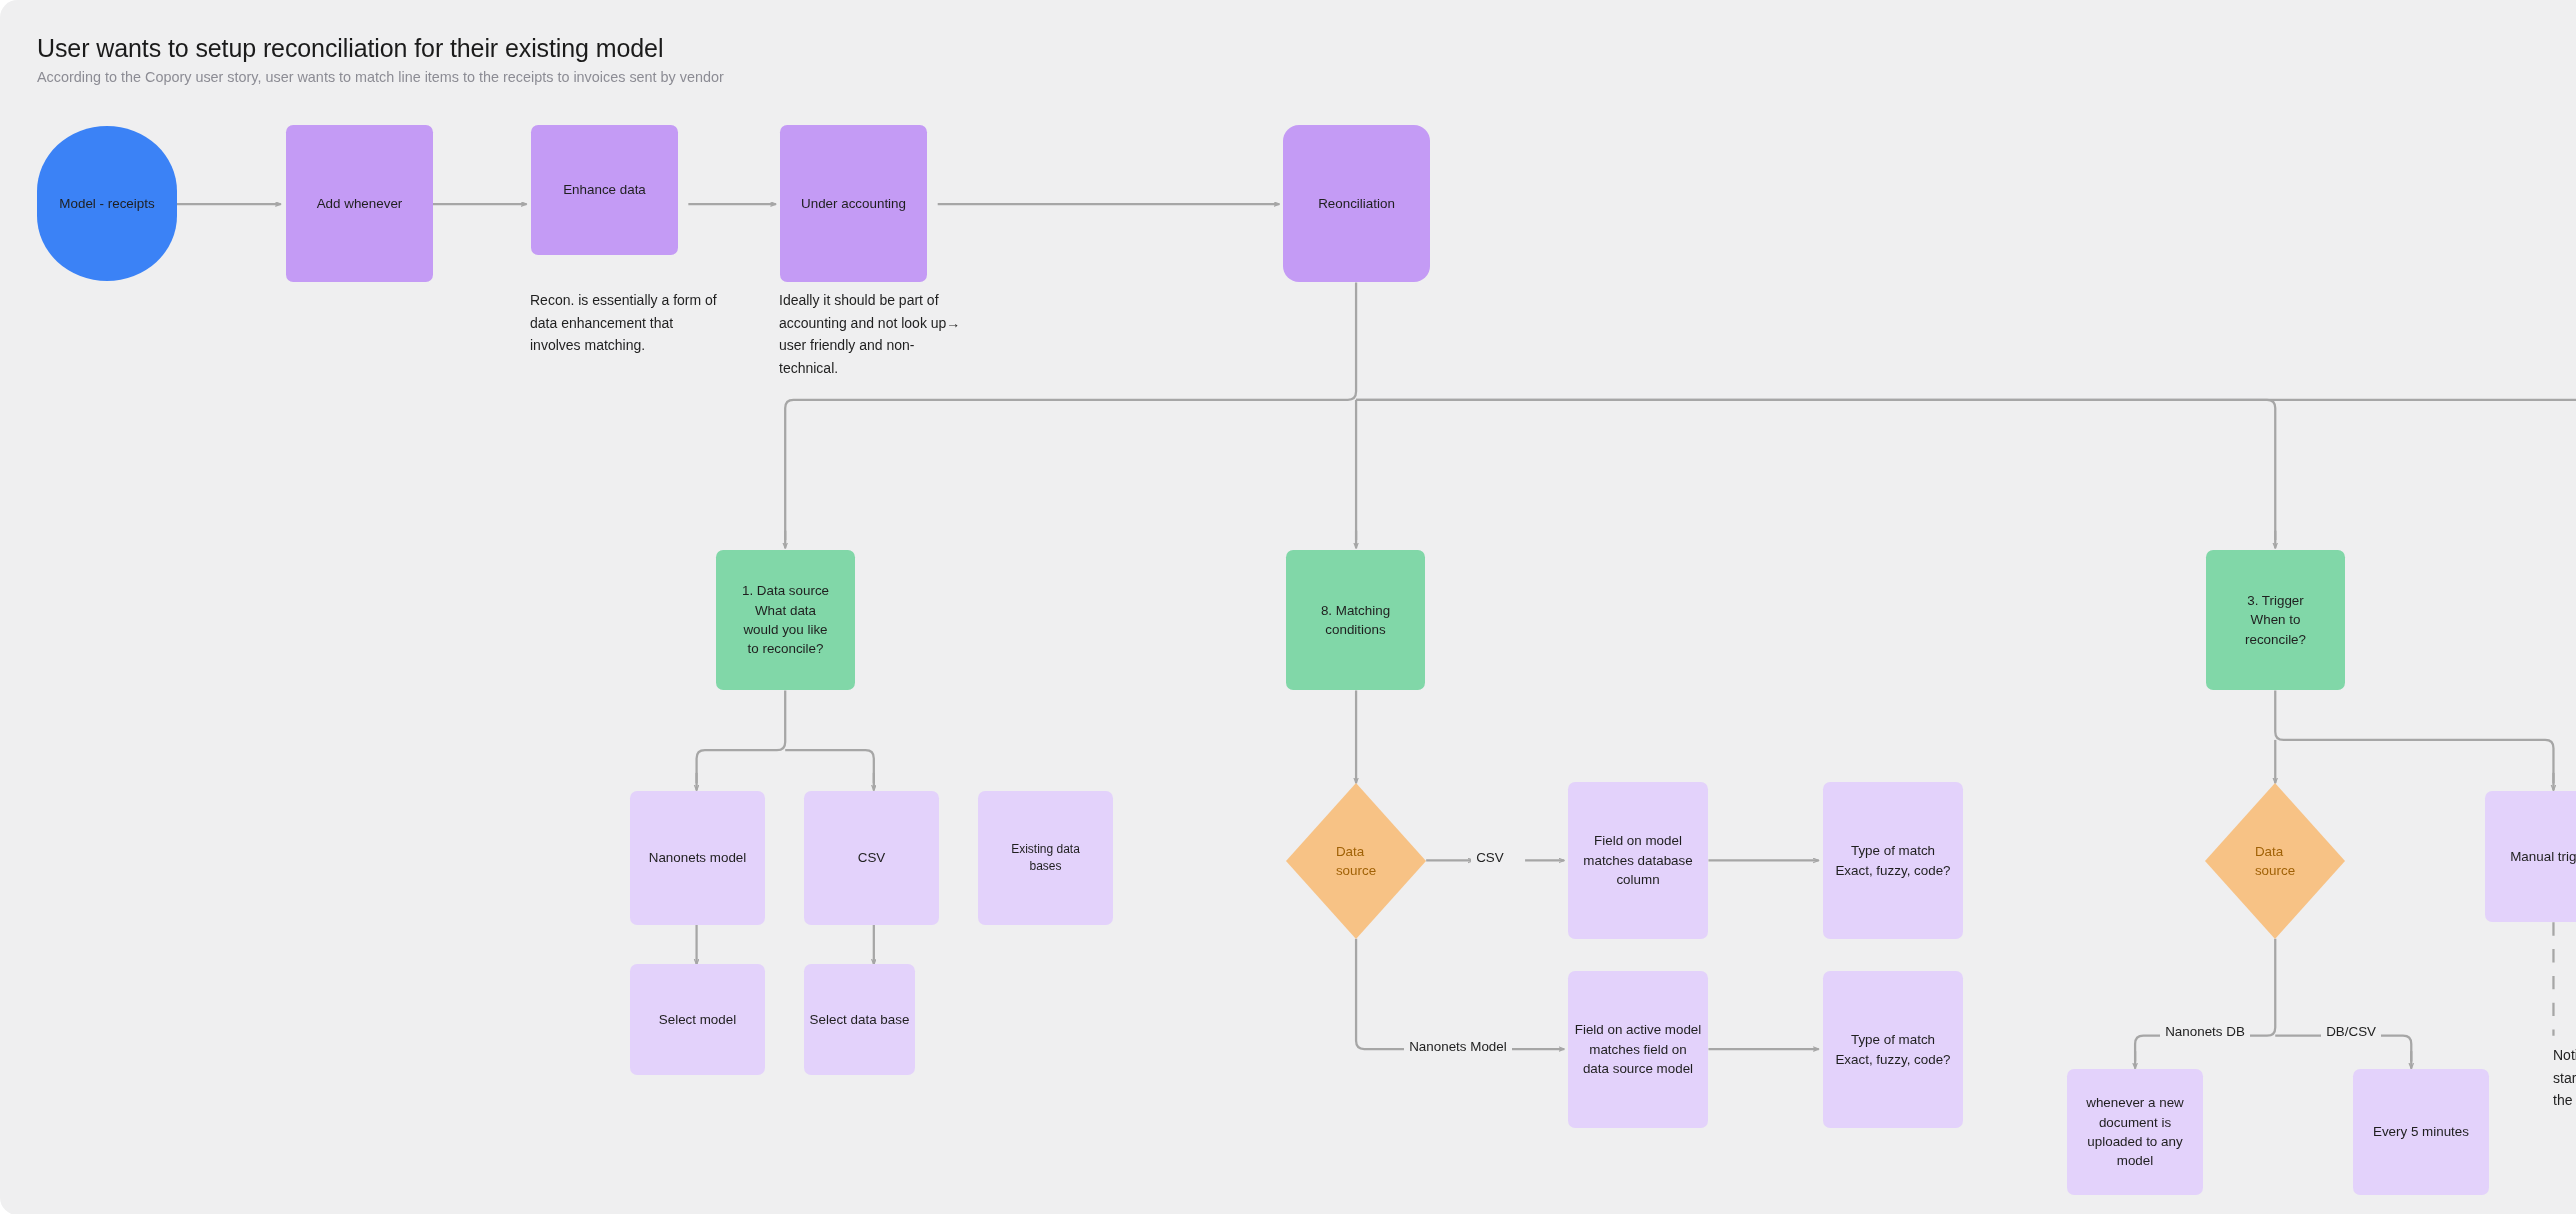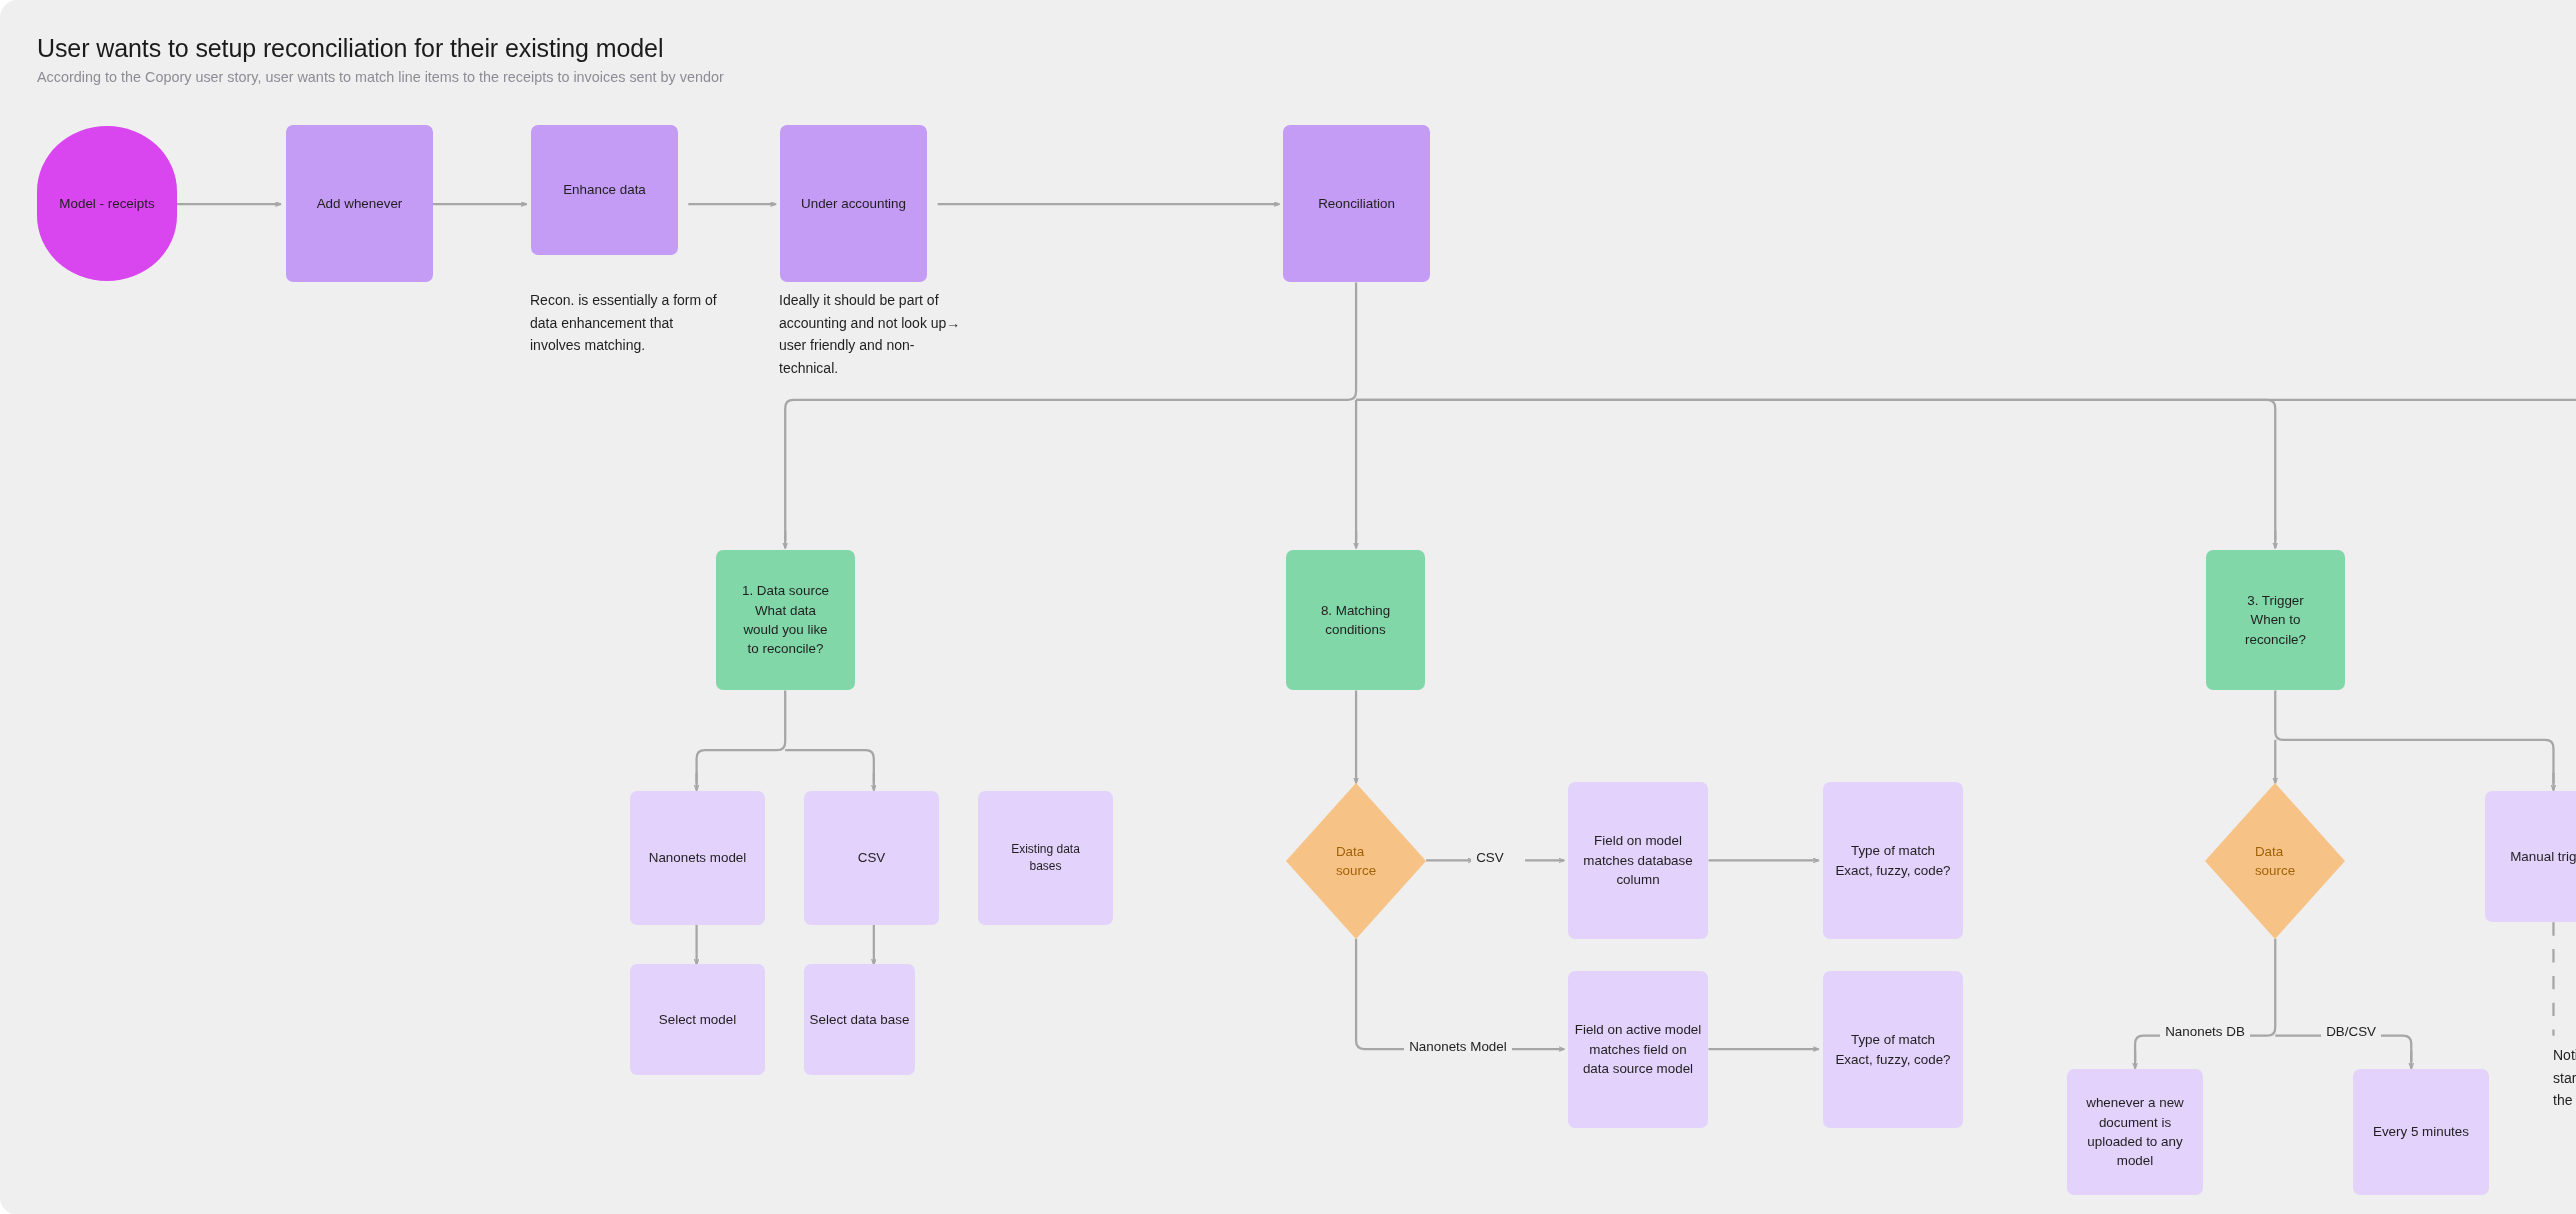--- a/index.html
+++ b/index.html
@@ -18,21 +18,21 @@
     display:flex;align-items:center;justify-content:center;
     text-align:center;
     color:#1f1f1f;
     line-height:1.45;
     white-space:pre-line;
   }
   .rect{border-radius:7.2px;}
   .purple{background:#c49bf5;}
   .lilac{background:#e3d2fb;}
   .green{background:#81d7a8;}
-  .oval{background:#d946ef;border-radius:50%/42%;}
+  .oval{background:#3b82f6;border-radius:50%/42%;}
   .diamond-wrap{position:absolute;}
   .diamond{
     position:absolute;left:0;top:0;width:100%;height:100%;
     background:#f7c285;
     clip-path:polygon(50% 0%,100% 50%,50% 100%,0% 50%);
   }
   .diamond-label{
     position:absolute;left:0;top:0;width:100%;height:100%;
     display:flex;align-items:center;justify-content:center;
     text-align:left;white-space:pre-line;color:#a16207;line-height:1.45;
@@ -155,21 +155,21 @@
   </svg>
 
   <div class="node oval" style="left:37px;top:126px;width:140px;height:155px;font-size:13.4px;">Model - receipts</div>
 
   <div class="node rect purple" style="left:286px;top:125px;width:147px;height:157px;font-size:13.4px;">Add whenever</div>
 
   <div class="node rect purple" style="left:531px;top:125px;width:147px;height:130px;font-size:13.4px;">Enhance data</div>
 
   <div class="node rect purple" style="left:780px;top:125px;width:147px;height:157px;font-size:13.4px;">Under accounting</div>
 
-  <div class="node rect purple" style="left:1283px;top:125px;width:147px;height:157px;font-size:13.4px;">Reonciliation</div>
+  <div class="node rect purple" style="left:1283px;top:125px;width:147px;height:157px;font-size:13.4px;border-radius:16px;">Reonciliation</div>
 
   <div class="note" style="left:530px;top:289px;width:191px;font-size:14px;">Recon. is essentially a form of
 data enhancement that
 involves matching.</div>
 
   <div class="note" style="left:779px;top:289px;width:201px;font-size:14px;">Ideally it should be part of
 accounting and not look up→
 user friendly and non-
 technical.</div>
 

